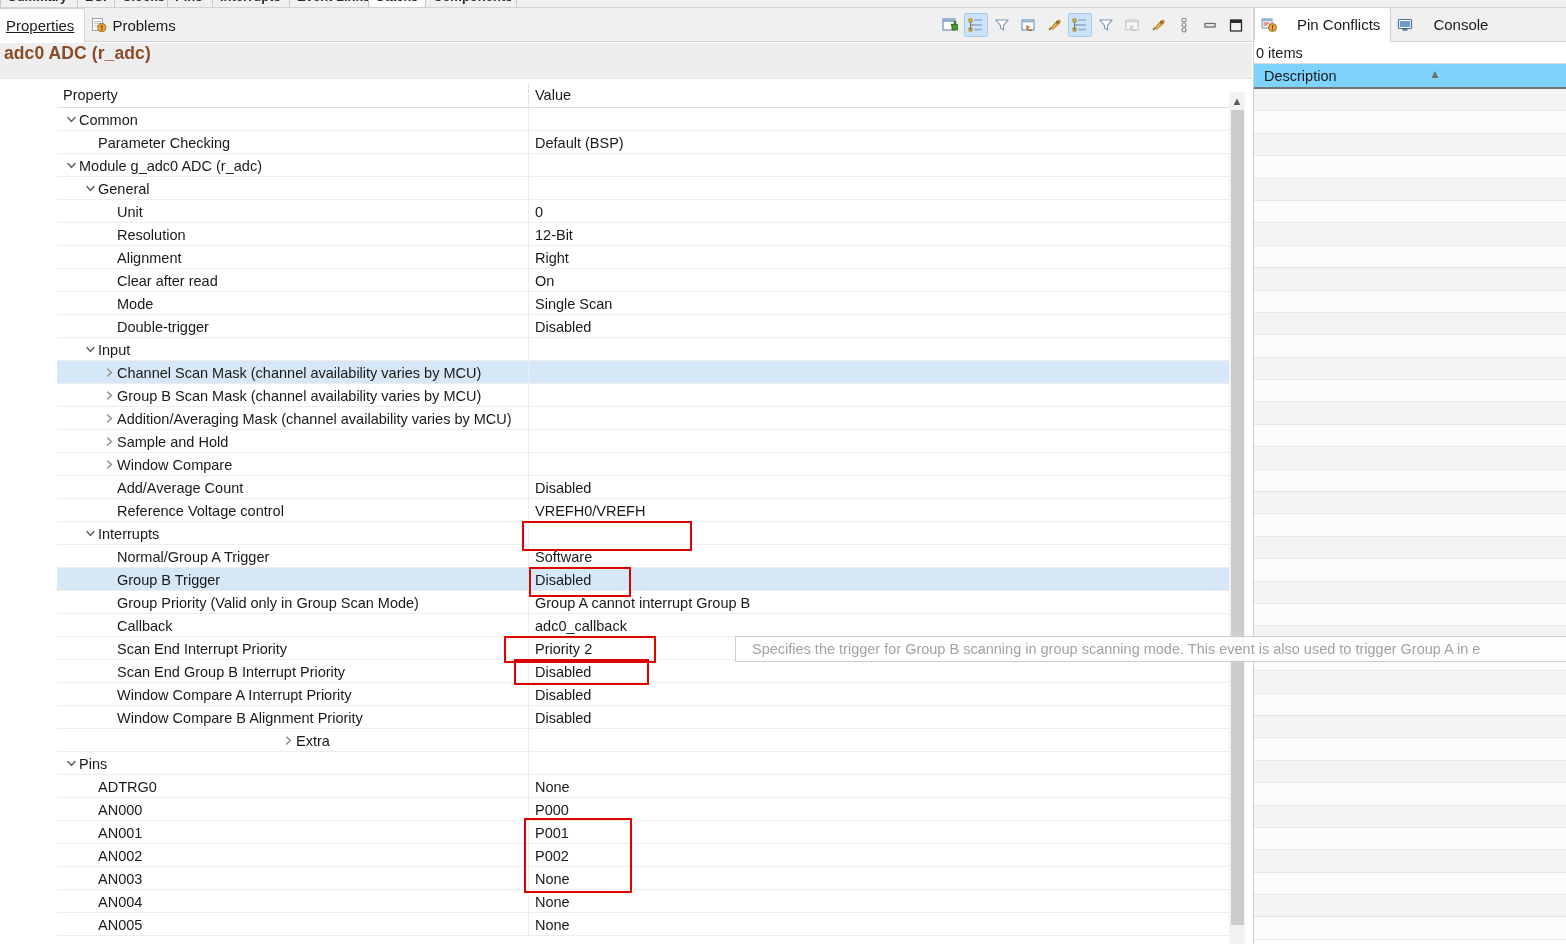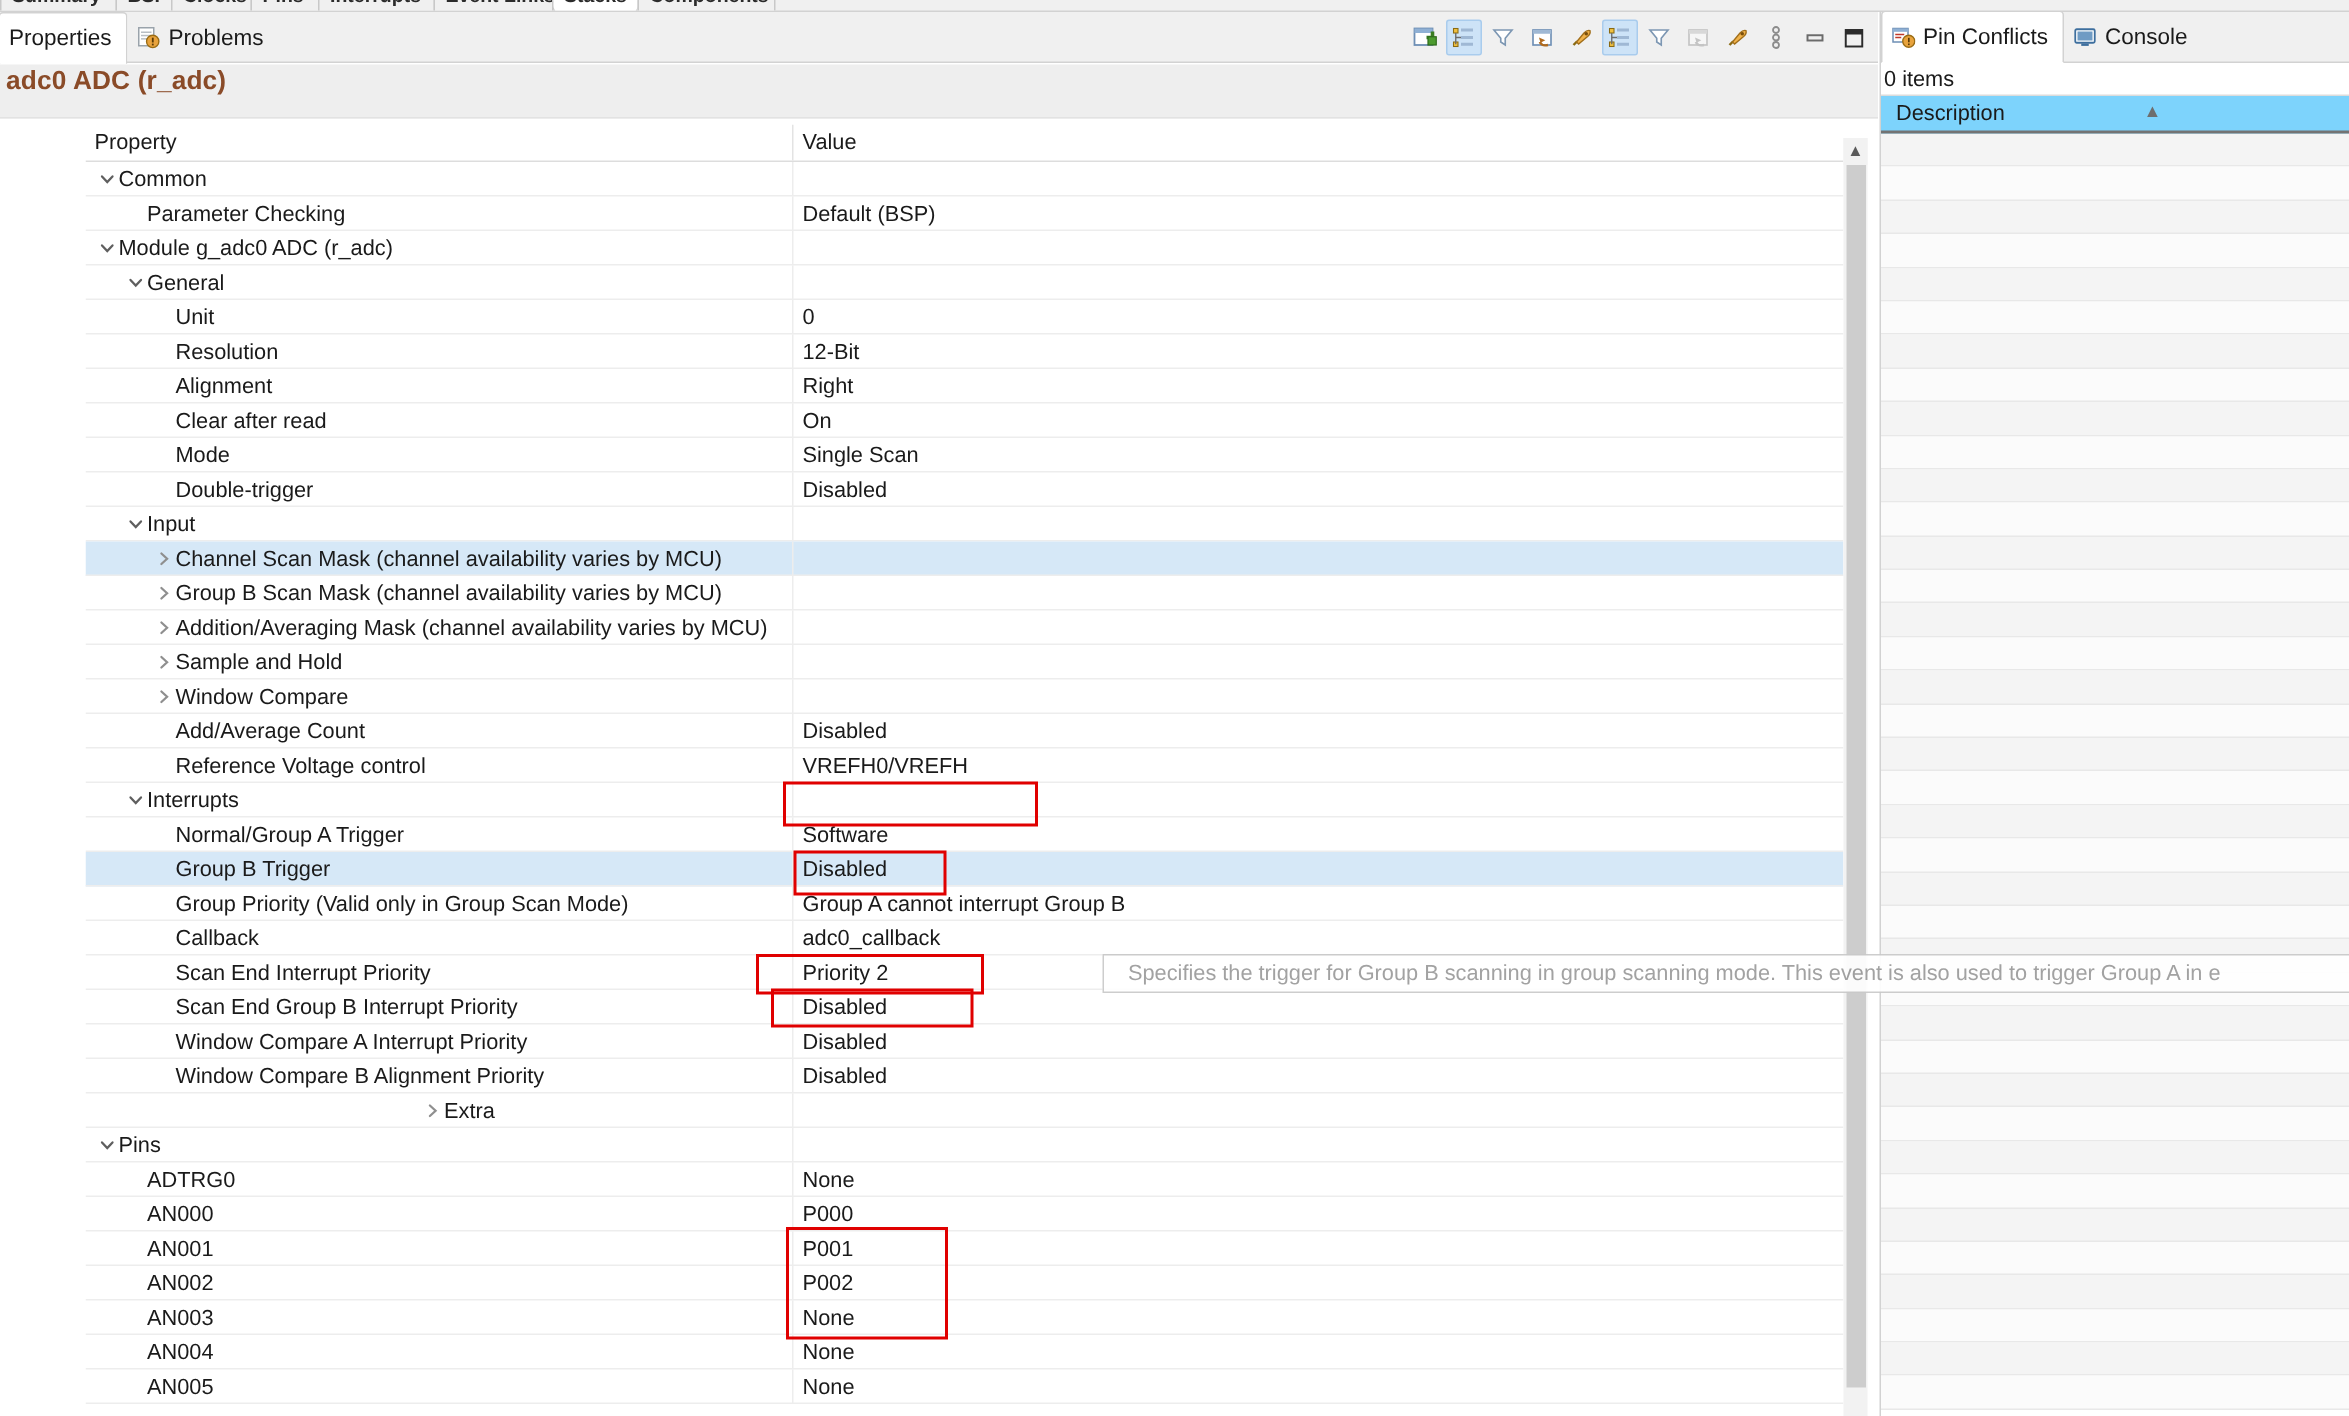--- a/index.html
+++ b/index.html
@@ -89,20 +89,21 @@
   }
   .props-tab.selected {
     background: #ffffff;
     border-top: 1px solid #d2d2d2;
     border-left: 1px solid #d2d2d2;
     border-right: 1px solid #d2d2d2;
     border-bottom: 1px solid #ffffff;
     height: 35px;
     border-radius: 3px 3px 0 0;
     margin-left: -1px;
+    text-decoration: underline;
   }
 
   
   .props-toolbar {
     position: absolute; right: 4px; top: 3px;
     display: flex; align-items: center; gap: 2px; height: 28px;
   }
   .tbtn {
     width: 24px; height: 24px;
     display: flex; align-items: center; justify-content: center;
@@ -215,21 +216,21 @@
     width: 313px; height: 936px;
     background: #ffffff;
     border-left: 1px solid #d2d2d2;
   }
   .right-tabbar {
     height: 34px; background: #f0f0f0;
     border-bottom: 1px solid #d2d2d2;
     display: flex; align-items: center;
   }
   .right-tab {
-    display: flex; align-items: center; gap: 5px;
+    display: flex; align-items: center; gap: 20px;
     height: 34px; padding: 0 10px 0 6px;
     font-size: 15px; color: #1a1a1a; white-space: nowrap;
   }
   .right-tab.selected {
     background: #ffffff;
     border-top: 1px solid #d2d2d2;
     border-left: 1px solid #d2d2d2;
     border-right: 1px solid #d2d2d2;
     border-bottom: 1px solid #ffffff;
     height: 35px; border-radius: 3px 3px 0 0;

